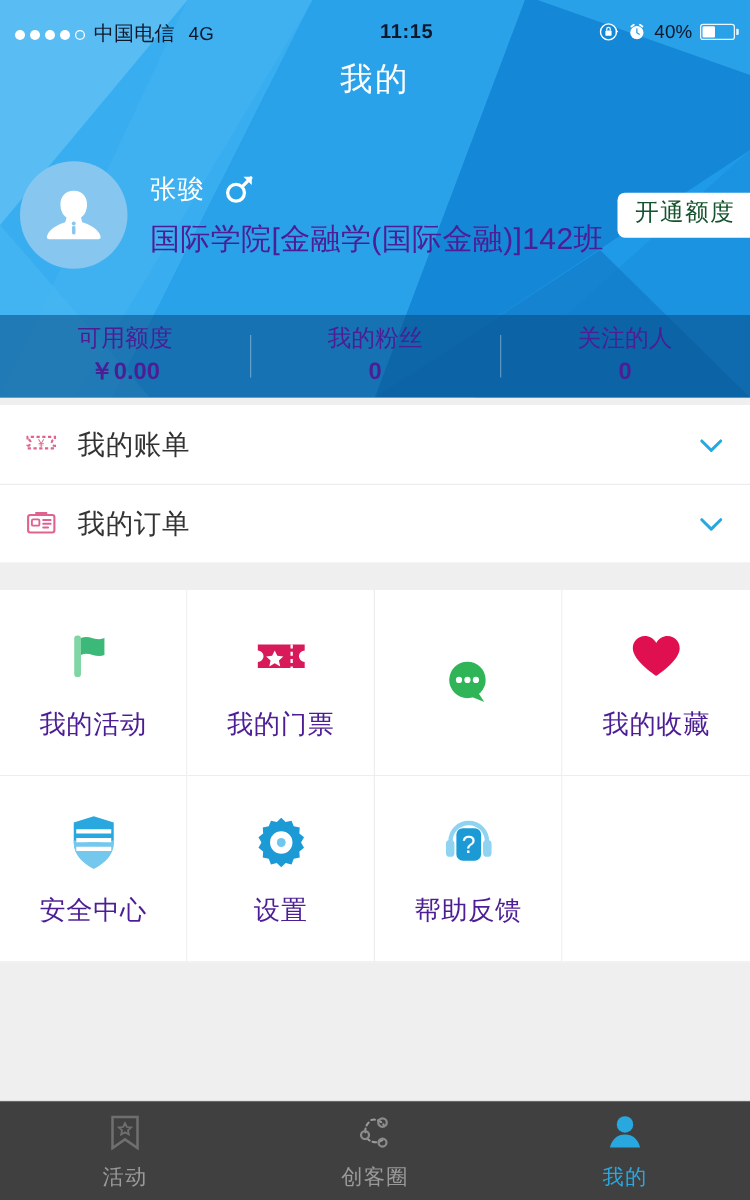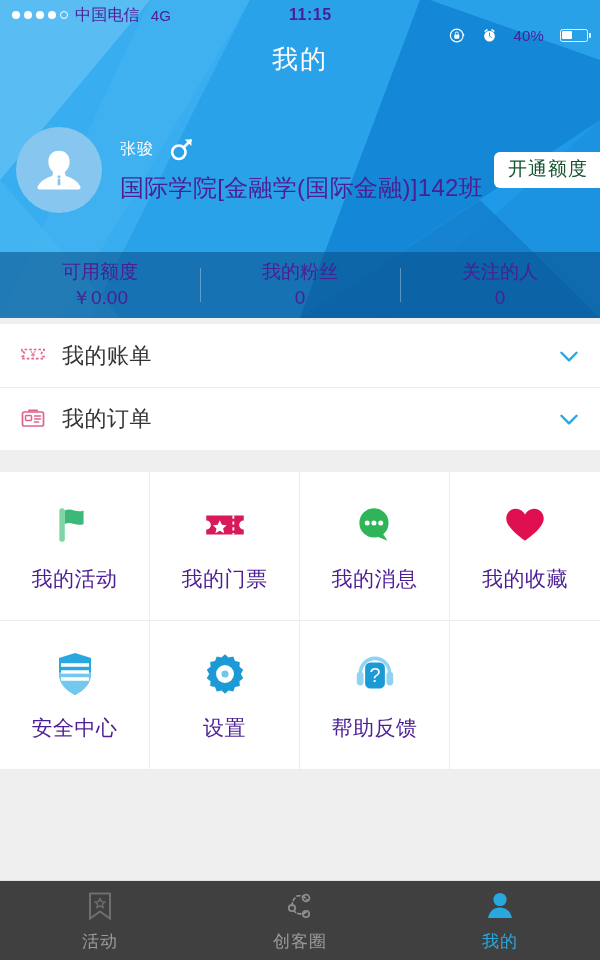--- a/index.html
+++ b/index.html
@@ -11,59 +11,59 @@
     position:relative;
   }
   .phone { width:600px; height:960px; position:relative; display:flex; flex-direction:column; }
 
   
   .hero { position:relative; width:600px; height:318px; flex:0 0 318px; overflow:hidden; background:#1e9ae8; }
   .hero svg.facets { position:absolute; inset:0; width:600px; height:318px; display:block; }
   .hero-content { position:relative; z-index:2; height:100%; display:flex; flex-direction:column; }
 
   
-  .statusbar { height:30px; display:flex; align-items:center; padding:0 12px; color:#4c1d95; font-size:16px; letter-spacing:.2px; }
+  .statusbar { height:30px; display:flex; align-items:flex-start; padding:17px 12px; color:#0f172a; font-size:16px; letter-spacing:.2px; }
   .sb-left { display:flex; align-items:center; gap:7px; }
   .dots { display:flex; align-items:center; gap:4px; }
   .dot { width:8px; height:8px; border-radius:50%; background:#fff; }
   .dot.hollow { background:transparent; border:1.3px solid #fff; }
   .carrier { font-size:16px; }
   .net { font-size:15px; margin-left:4px; }
   .sb-center { flex:1; text-align:center; font-size:16px; font-weight:bold; letter-spacing:.5px; }
-  .sb-right { display:flex; align-items:center; gap:16px; font-size:15px;margin-top:40px; }
+  .sb-right { display:flex; align-items:center; gap:6px; font-size:15px; }
   .battery { width:28px; height:13px; border:1.4px solid rgba(255,255,255,.9); border-radius:2.5px; position:relative; display:inline-block; }
   .battery::after { content:""; position:absolute; right:-4px; top:3.4px; width:2.4px; height:5px; background:rgba(255,255,255,.9); border-radius:0 1px 1px 0; }
   .battery i { position:absolute; left:1.3px; top:1.3px; bottom:1.3px; width:39%; background:#fff; border-radius:1px; display:block; }
 
   
   .titlebar { height:58px; display:flex; align-items:center; justify-content:center; }
   .titlebar h1 { color:#fff; font-size:26px; font-weight:normal; letter-spacing:2px; }
 
   
   .profile { flex:1; display:flex; align-items:center; padding-left:16px; position:relative; }
   .avatar { width:86px; height:86px; border-radius:50%; background:#86c6ef; flex:0 0 86px; position:relative; overflow:hidden; }
   .avatar svg { position:absolute; left:50%; top:52%; transform:translate(-50%,-50%); width:62px; height:62px; }
   .pinfo { margin-left:18px; display:flex; flex-direction:column; gap:10px; }
   .nameline { display:flex; align-items:center; gap:14px; }
-  .uname { color:#fff; font-size:16px; letter-spacing:1px; }
+  .uname { color:#fff; font-size:21px; letter-spacing:1px; }
   .gender { width:26px; height:26px; }
   .classline { color:#4c1d95; font-size:24px; letter-spacing:.3px; white-space:nowrap; }
   .credit-btn {
     position:absolute; right:0; top:50%; transform:translateY(-50%);
     background:#fff; color:#14532d; font-size:19px;
     padding:6px 12px 7px 14px; border-radius:6px 0 0 6px;
     border:none; letter-spacing:1px; line-height:1.2; cursor:pointer;
   }
 
   
   .stats { height:66px; flex:0 0 66px; background:rgba(6,74,131,.55); display:flex; align-items:center; }
   .stat { flex:1; text-align:center; color:#4c1d95; position:relative; cursor:pointer; }
   .stat + .stat::before { content:""; position:absolute; left:0; top:50%; transform:translateY(-50%); width:1px; height:34px; background:rgba(255,255,255,.32); }
   .stat .sl { font-size:19px; display:block; line-height:1.35; }
-  .stat .sv { font-size:19px; display:block; line-height:1.35; }
+  .stat .sv { font-size:19px; display:block; line-height:1.35;font-weight:bold; }
 
   
   .gap { background:#efefef; width:100%; flex:0 0 auto; }
   .list { background:#fff; }
   .row { height:63px; display:flex; align-items:center; padding:0 18px; cursor:pointer; background:#fff; }
   .row + .row { border-top:1px solid #ededed; }
   .row .ricon { width:30px; height:30px; flex:0 0 30px; display:flex; align-items:center; justify-content:center; }
   .row .rlabel { margin-left:14px; font-size:22px; color:#333; letter-spacing:.5px; flex:1; }
   .chev { width:26px; height:26px; flex:0 0 26px; }
 
@@ -242,21 +242,20 @@
     <div class="cell">
       <span class="gicon">
         <svg width="50" height="50" viewBox="0 0 48 48">
           <circle cx="23" cy="22" r="14" fill="#2fb457"></circle>
           <path d="M30 30l6 9-10-4z" fill="#2fb457"></path>
           <circle cx="16.5" cy="22" r="2.4" fill="#fff"></circle>
           <circle cx="23" cy="22" r="2.4" fill="#fff"></circle>
           <circle cx="29.5" cy="22" r="2.4" fill="#fff"></circle>
         </svg>
       </span>
-      <span class="glabel">我的消息</span>
     </div>
 
     <div class="cell">
       <span class="gicon">
         <svg width="50" height="50" viewBox="0 0 48 48">
           <path d="M24 39S6 27.5 6 17.8C6 12.4 10.3 8.5 15.2 8.5c3.6 0 6.9 2 8.8 5.3 1.9-3.3 5.2-5.3 8.8-5.3 4.9 0 9.2 3.9 9.2 9.3C42 27.5 24 39 24 39z" fill="#e01050"></path>
         </svg>
       </span>
       <span class="glabel">我的收藏</span>
     </div>

